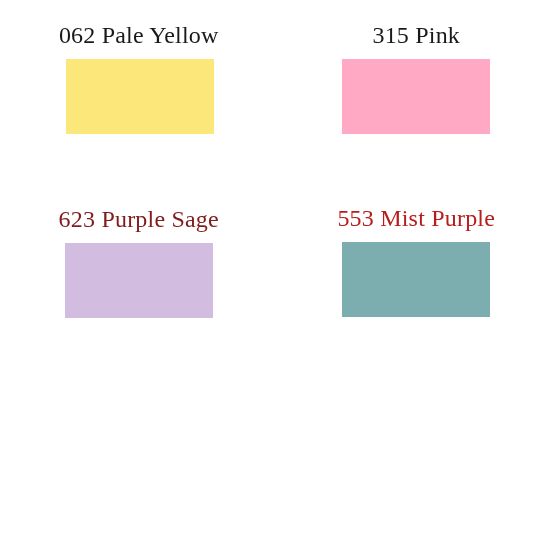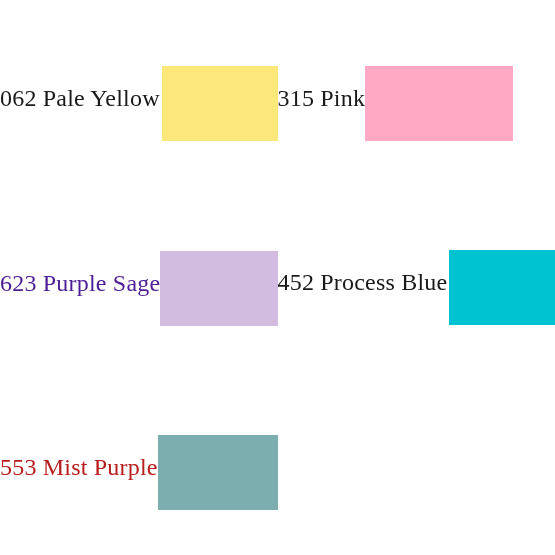--- a/index.html
+++ b/index.html
@@ -21,21 +21,21 @@
     box-sizing: border-box;
     display: grid;
     grid-template-columns: 277.5px 277.5px;
     grid-template-rows: 185px 185px 185px;
     background: #ffffff;
   }
 
   .swatch-cell {
     position: relative;
     display: flex;
-    flex-direction: row;
+    flex-direction: column;
     align-items: center;
     justify-content: flex-start;
     padding-top: 21px;
     box-sizing: border-box;
   }
 
   .swatch-label {
     font-size: 24px;
     line-height: 26px;
     color: #1a1a1a;
@@ -75,27 +75,23 @@
     <div class="swatch-chip" style="background-color: rgb(252, 232, 122);"></div>
   </div>
 
   <div class="swatch-cell col-right row-1">
     <div class="swatch-label" style="color: rgb(26, 26, 26);">315 Pink</div>
     <div class="swatch-chip" style="background-color: rgb(255, 169, 196);"></div>
   </div>
 
 
   <div class="swatch-cell col-right row-2">
-    <div class="swatch-label" style="color: #4c1d95;">623 Purple Sage</div>
+    <div class="swatch-label" style="color: #7f1d1d;">623 Purple Sage</div>
     <div class="swatch-chip" style="background-color: rgb(210, 188, 224);"></div>
   </div>
 
-  <div class="swatch-cell col-left row-3">
-    <div class="swatch-label" style="color: rgb(26, 26, 26);">452 Process Blue</div>
-    <div class="swatch-chip" style="background-color: rgb(0, 195, 210);"></div>
-  </div>
 
   <div class="swatch-cell col-right row-3">
     <div class="swatch-label" style="color: #b91c1c; text-align: center;">553 Mist Purple</div>
     <div class="swatch-chip" style="background-color: rgb(125, 174, 175);"></div>
   </div>
 
 </div>
 
 </body></html>

